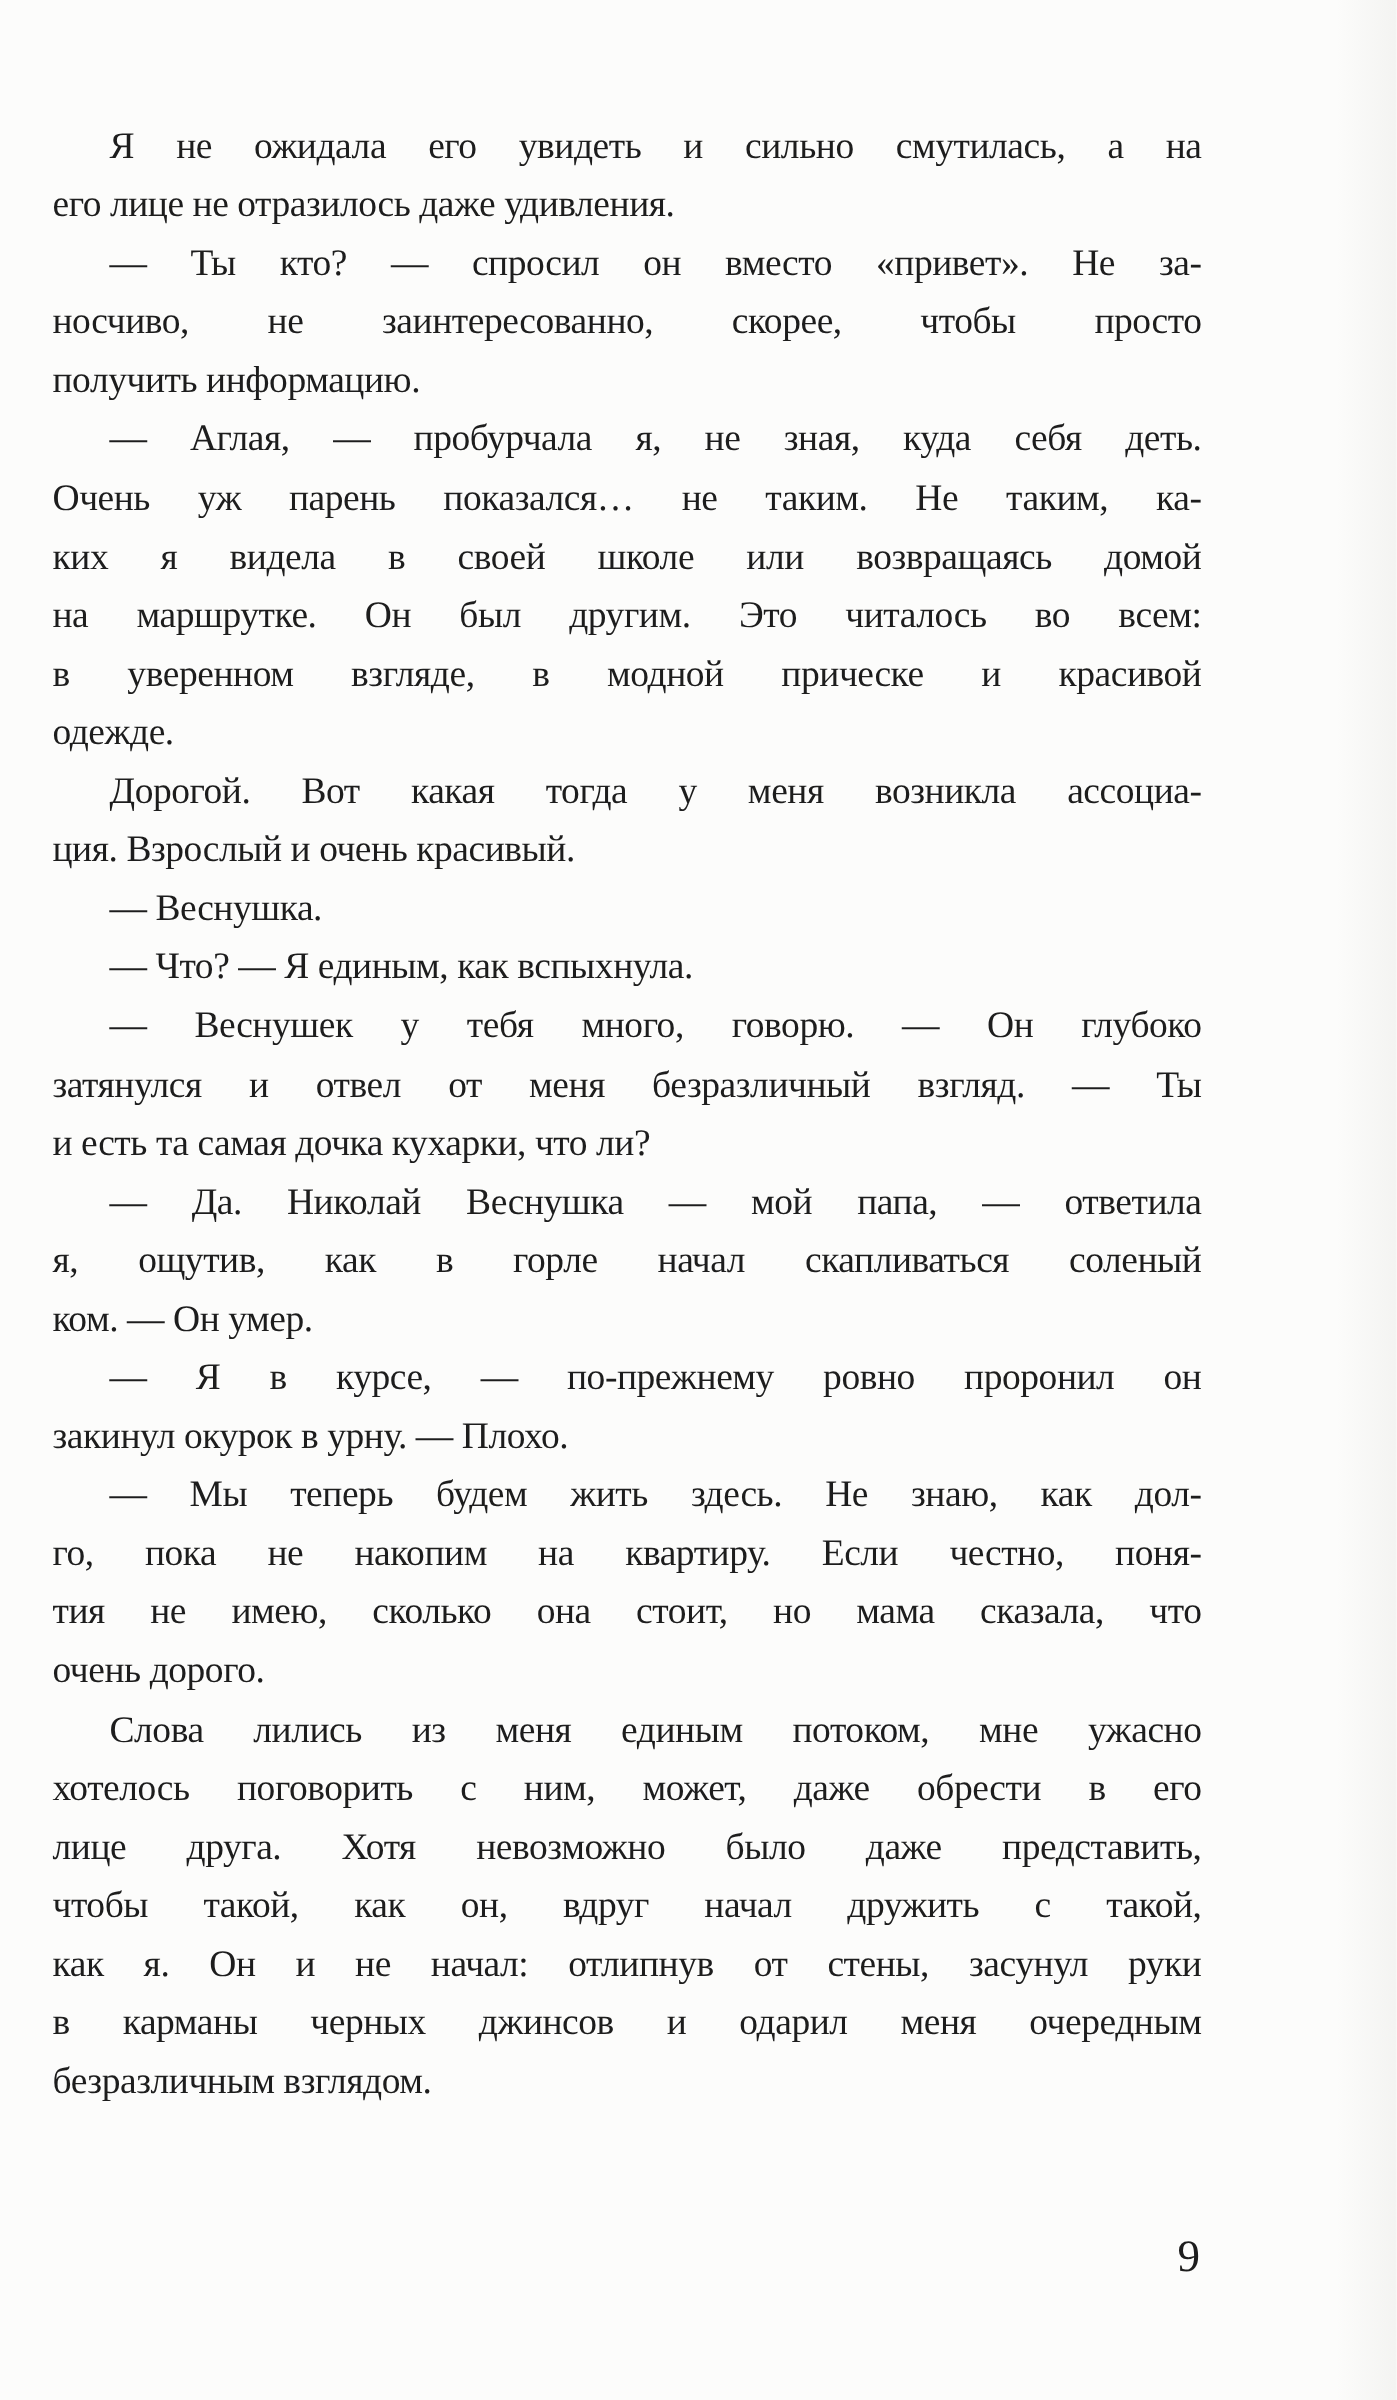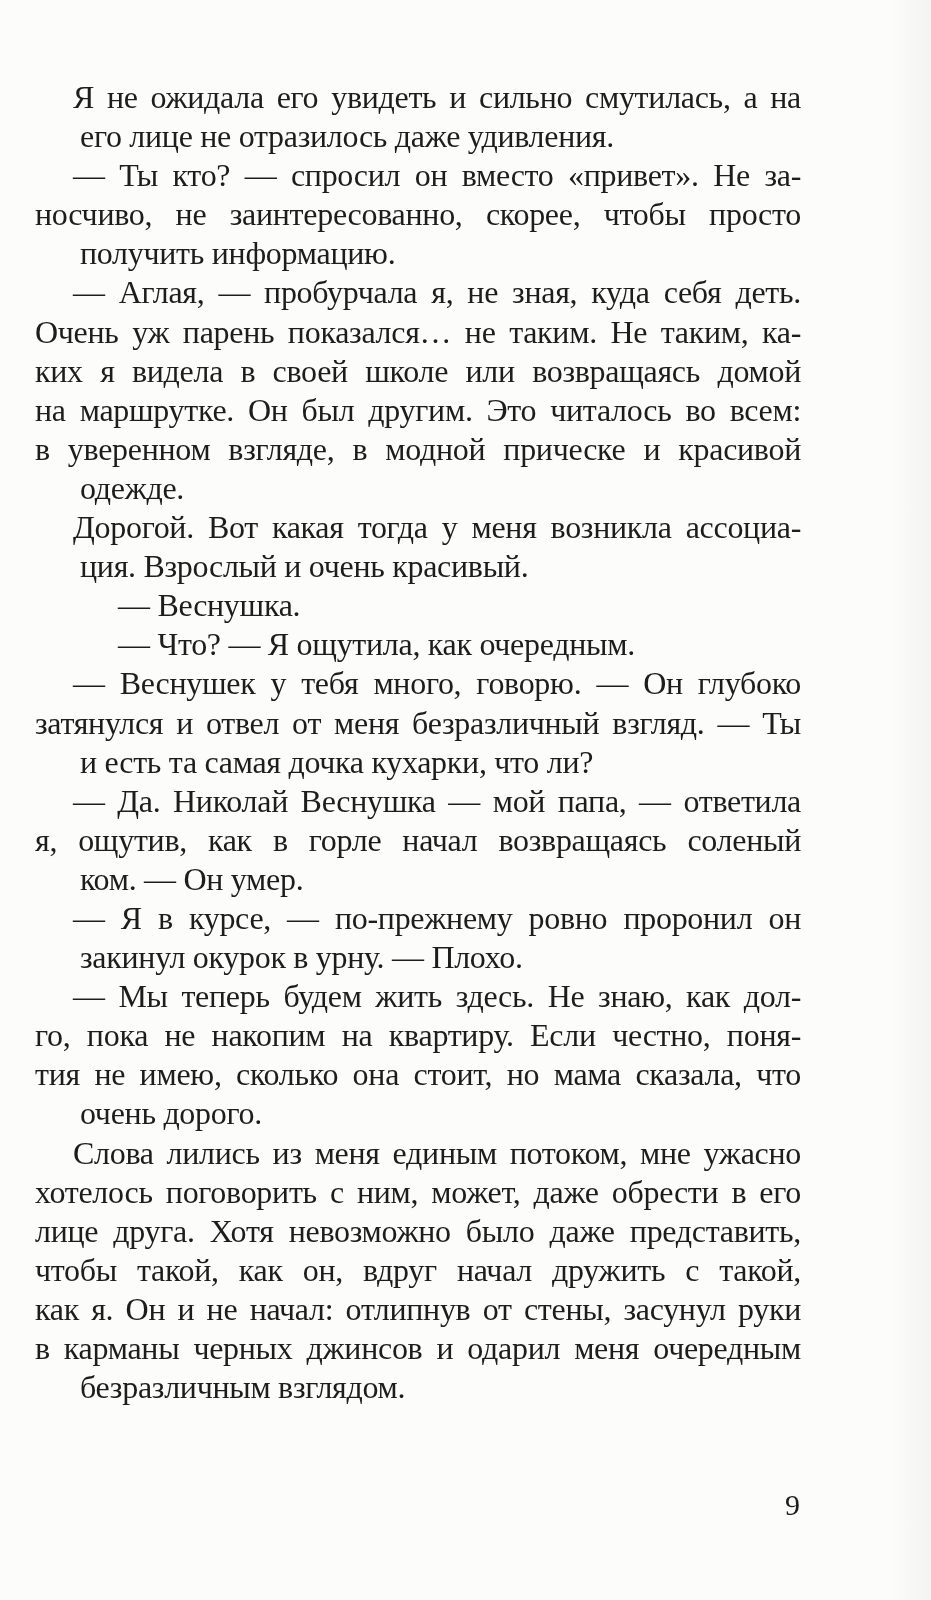--- a/index.html
+++ b/index.html
@@ -19,34 +19,33 @@
       left: 0; top: 0;
       width: 931px; height: 1600px;
       background: #fcfcfb;
     }
     .text-block {
       position: absolute;
       left: 35px;
       top: 78px;
       width: 766px;
       font-family: "Liberation Serif", "DejaVu Serif", serif;
-      font-size: 32px;
+      font-size: 25px;
       line-height: 39.1px;
       letter-spacing: -0.3px;
     }
     .line {
       display: block;
       white-space: nowrap;
       height: 39.1px;
       text-align: justify;
       text-align-last: justify;
     }
     .line.last {
       text-align-last: left;
-      margin-left: 45px;
     }
     .line.indent {
       padding-left: 38px;
     }
     .page-number {
       position: absolute;
       left: 785px;
       top: 1488px;
       font-family: "Liberation Serif", "DejaVu Serif", serif;
       font-size: 30px;
@@ -71,26 +70,26 @@
       <span class="line last">получить информацию.</span>
       <span class="line indent">— Аглая, — пробурчала я, не зная, куда себя деть.</span>
       <span class="line">Очень уж парень показался… не таким. Не таким, ка-</span>
       <span class="line">ких я видела в своей школе или возвращаясь домой</span>
       <span class="line">на маршрутке. Он был другим. Это читалось во всем:</span>
       <span class="line">в уверенном взгляде, в модной прическе и красивой</span>
       <span class="line last">одежде.</span>
       <span class="line indent">Дорогой. Вот какая тогда у меня возникла ассоциа-</span>
       <span class="line last">ция. Взрослый и очень красивый.</span>
       <span class="line indent last">— Веснушка.</span>
-      <span class="line indent last">— Что? — Я ощутила, как очередным.</span>
+      <span class="line indent last">— Что? — Я единым, как вспыхнула.</span>
       <span class="line indent">— Веснушек у тебя много, говорю. — Он глубоко</span>
       <span class="line">затянулся и отвел от меня безразличный взгляд. — Ты</span>
       <span class="line last">и есть та самая дочка кухарки, что ли?</span>
       <span class="line indent">— Да. Николай Веснушка — мой папа, — ответила</span>
-      <span class="line">я, ощутив, как в горле начал возвращаясь соленый</span>
+      <span class="line">я, ощутив, как в горле начал скапливаться соленый</span>
       <span class="line last">ком. — Он умер.</span>
       <span class="line indent">— Я в курсе, — по-прежнему ровно проронил он</span>
       <span class="line last">закинул окурок в урну. — Плохо.</span>
       <span class="line indent">— Мы теперь будем жить здесь. Не знаю, как дол-</span>
       <span class="line">го, пока не накопим на квартиру. Если честно, поня-</span>
       <span class="line">тия не имею, сколько она стоит, но мама сказала, что</span>
       <span class="line last">очень дорого.</span>
       <span class="line indent">Слова лились из меня единым потоком, мне ужасно</span>
       <span class="line">хотелось поговорить с ним, может, даже обрести в его</span>
       <span class="line">лице друга. Хотя невозможно было даже представить,</span>

